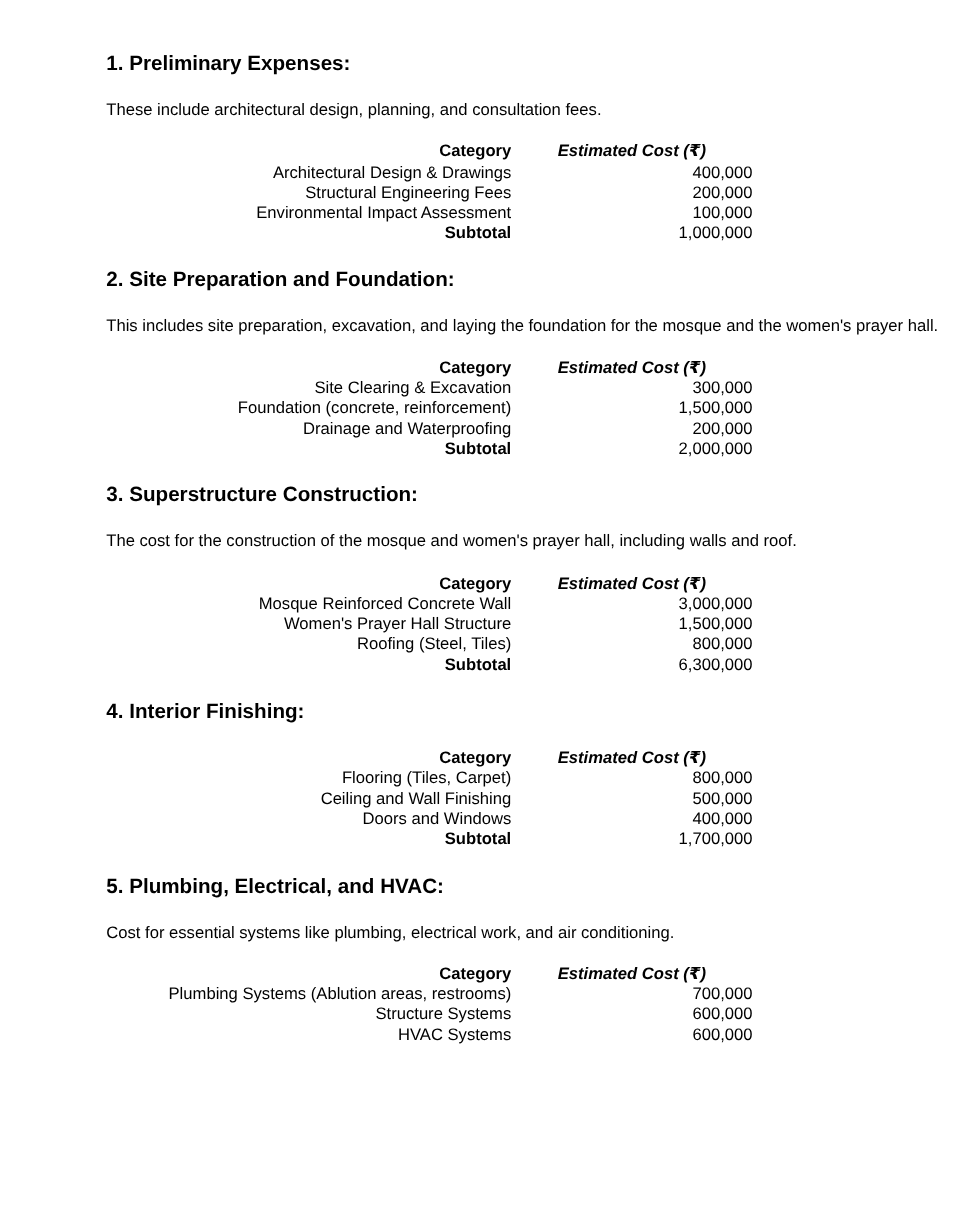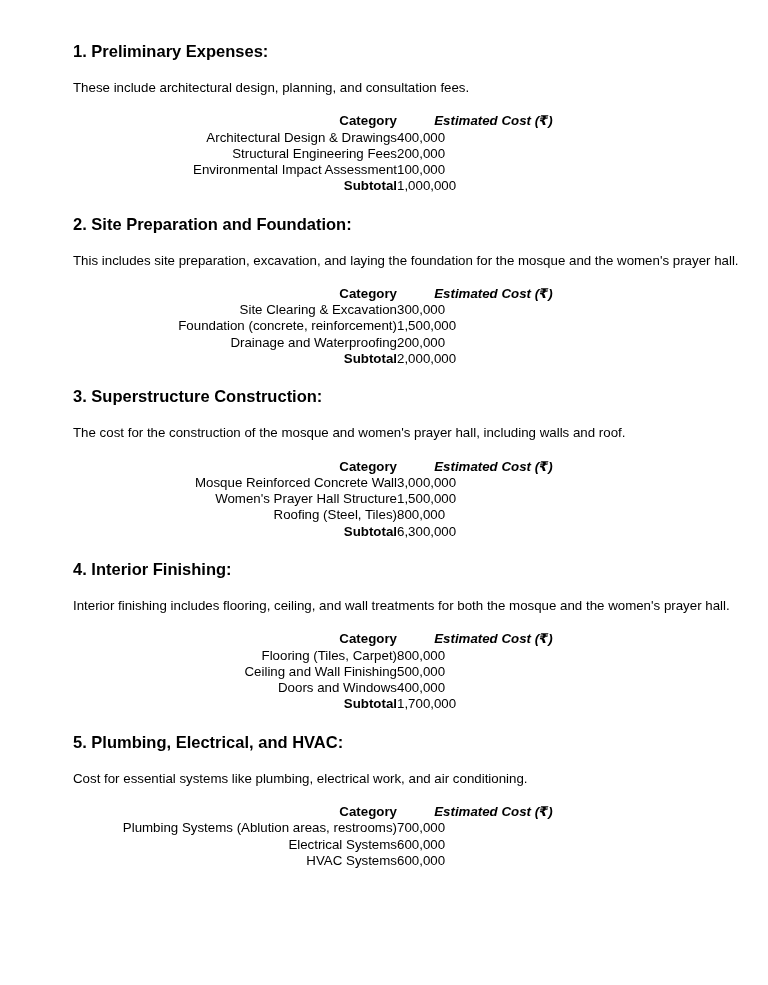--- a/index.html
+++ b/index.html
@@ -13,21 +13,21 @@
     overflow: hidden;
     font-family: "Liberation Sans", "DejaVu Sans", sans-serif;
     color: #000000;
     -webkit-font-smoothing: antialiased;
   }
   #document-page {
     padding: 22px 0 0 73px;
     box-sizing: border-box;
     width: 768px;
   }
-  .cost-section { margin: 0; }
+  .cost-section { margin: 12px; }
   .section-title {
     font-size: 16.5px;
     font-weight: 700;
     line-height: 20px;
     margin: 19px 0 19px 0;
     white-space: nowrap;
   }
   .section-desc {
     font-size: 13.3px;
     line-height: 16.2px;
@@ -44,21 +44,21 @@
   table.cost-table td {
     padding: 0;
     font-size: 13.3px;
     line-height: 16.3px;
     white-space: nowrap;
     overflow: hidden;
   }
   th.col-cat  { width: 324px; text-align: right; font-weight: 700; }
   th.col-cost { width: 193px; text-align: center; font-weight: 700; font-style: italic; }
   td.cat  { text-align: right; }
-  td.cost { text-align: left; }
+  td.cost { text-align: right; }
   tr.subtotal-row td.cat { font-weight: 700; }
 </style>
 </head>
 <body>
 
 <div id="document-page">
   <section class="cost-section">
     <h3 class="section-title">1. Preliminary Expenses:</h3>
     <p class="section-desc">These include architectural design, planning, and consultation fees.</p>
     <table class="cost-table">
@@ -157,21 +157,20 @@
   <tr class="cost-row subtotal-row">
     <td class="cat">Subtotal</td>
     <td class="cost">6,300,000</td>
   </tr>
 </tbody>
     </table>
   </section>
 
   <section class="cost-section">
     <h3 class="section-title">4. Interior Finishing:</h3>
-    <p class="section-desc">Interior finishing includes flooring, ceiling, and wall treatments for both the mosque and the women's prayer hall.</p>
     <table class="cost-table">
       <thead>
         <tr>
           <th class="col-cat">Category</th>
           <th class="col-cost">Estimated Cost (₹)</th>
         </tr>
       </thead>
       <tbody>
   <tr class="cost-row">
     <td class="cat">Flooring (Tiles, Carpet)</td>
@@ -206,21 +205,21 @@
           <th class="col-cost">Estimated Cost (₹)</th>
         </tr>
       </thead>
       <tbody>
   <tr class="cost-row">
     <td class="cat">Plumbing Systems (Ablution areas, restrooms)</td>
     <td class="cost">700,000</td>
   </tr>
 
   <tr class="cost-row">
-    <td class="cat">Electrical Systems</td>
+    <td class="cat">Structure Systems</td>
     <td class="cost">600,000</td>
   </tr>
 
   <tr class="cost-row">
     <td class="cat">HVAC Systems</td>
     <td class="cost">600,000</td>
   </tr>
 </tbody>
     </table>
   </section>

